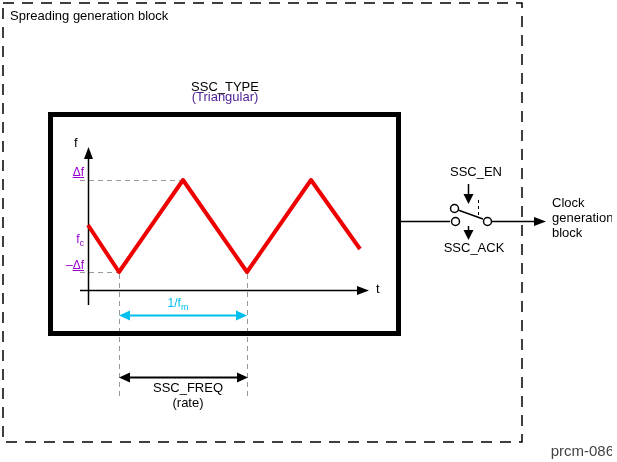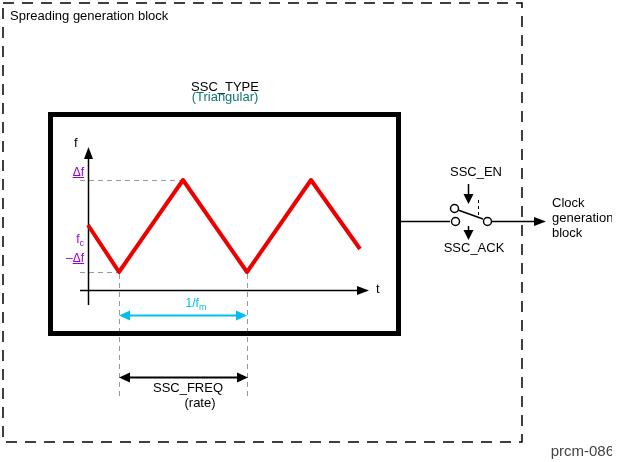--- a/index.html
+++ b/index.html
@@ -9,21 +9,21 @@
     background:#fff;
     font-family:"Liberation Sans","DejaVu Sans",sans-serif;
     color:#000;
     overflow:hidden;
   }
   #geom{position:absolute;left:0;top:0;}
   .lbl{position:absolute;font-size:13px;line-height:14px;white-space:nowrap;}
   .center{transform:translateX(-50%);}
   .right{transform:translateX(-100%);}
   .purple{color:#9900cc;font-size:12px;text-align:right;}
-  .red-text{color:#0f766e;}
+  .red-text{color:#4c1d95;}
   .cyan-text{color:#00bfef;font-size:12px;}
   .ul{text-decoration:underline;}
   .lbl sub{font-size:9px;line-height:0;}
   .wrap-label{white-space:normal;width:68px;line-height:15px;}
   .fig-code{font-size:15px;color:#444;width:84px;text-align:right;white-space:nowrap;}
 </style>
 </head>
 <body>
 
 <div id="stage">
@@ -83,26 +83,26 @@
   <div class="lbl center" style="left:225px;top:80px;">SSC_TYPE</div>
   <div class="lbl center red-text" style="left:225px;top:90px;">(Triangular)</div>
 
   <div class="lbl" style="left:74px;top:136px;">f</div>
   <div class="lbl" style="left:376px;top:282px;">t</div>
 
   <div class="lbl right purple ul" style="left:84px;top:165px;">Δf</div>
 
   <div class="lbl right purple" style="left:84px;top:232px;"><span>f</span><sub>c</sub></div>
 
-  <div class="lbl right purple" style="left:84px;top:251px;"><span>–</span><span class="ul">Δf</span></div>
+  <div class="lbl right purple" style="left:84px;top:258px;"><span>–</span><span class="ul">Δf</span></div>
 
-  <div class="lbl center cyan-text" style="left:196px;top:296px;"><span>1/f</span><sub>m</sub></div>
+  <div class="lbl center cyan-text" style="left:178px;top:296px;"><span>1/f</span><sub>m</sub></div>
 
   <div class="lbl center" style="left:188px;top:381px;">SSC_FREQ</div>
-  <div class="lbl center" style="left:200px;top:396px;">(rate)</div>
+  <div class="lbl center" style="left:188px;top:396px;">(rate)</div>
 
   <div class="lbl center" style="left:476px;top:165px;">SSC_EN</div>
   <div class="lbl center" style="left:474px;top:241px;">SSC_ACK</div>
 
   <div class="lbl wrap-label" style="left:552px;top:195px;">Clock generation block</div>
 
   <div class="lbl fig-code" style="left:530px;top:444px;">prcm-086</div>
 
 </div>
 

